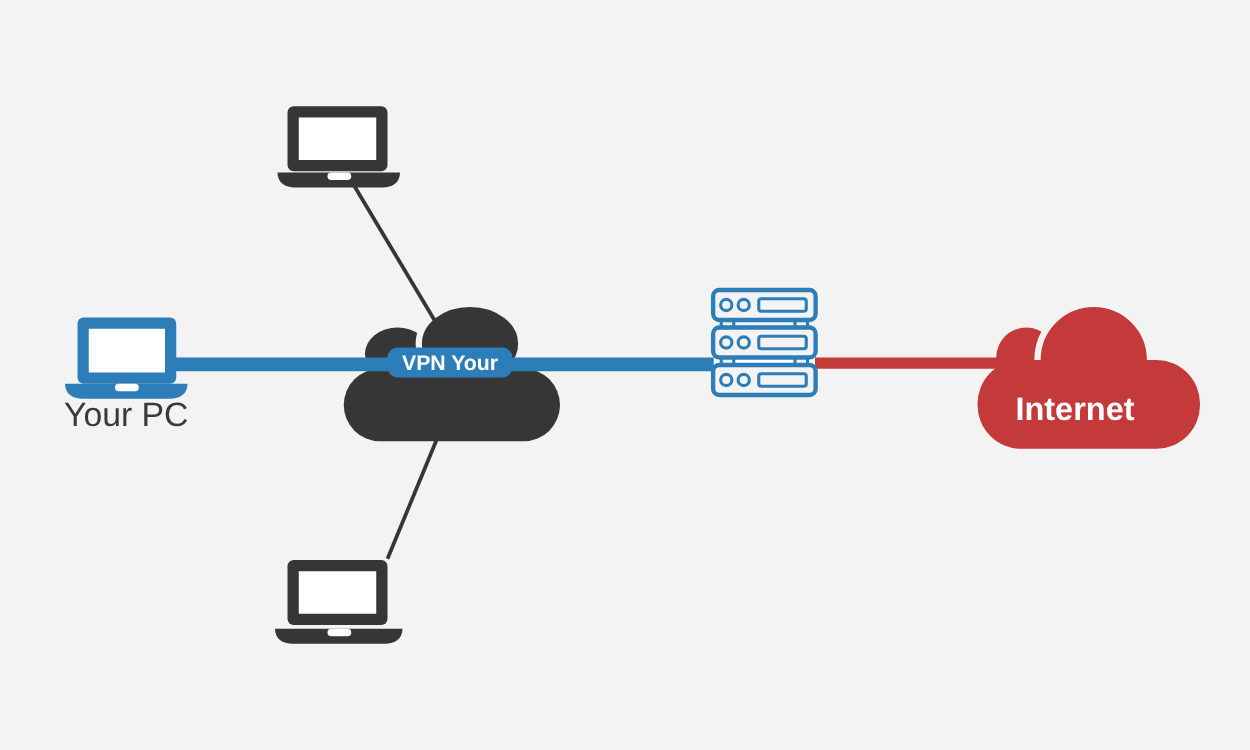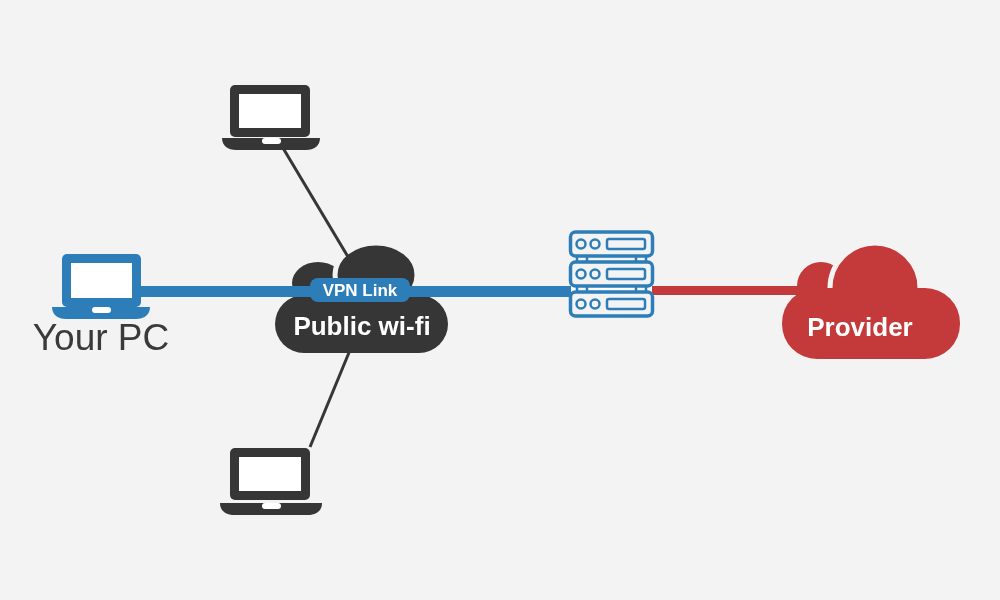--- a/index.html
+++ b/index.html
@@ -13,21 +13,21 @@
   .stage svg { position:absolute; left:0; top:0; }
   .label {
     position:absolute;
     transform:translateX(-50%);
     white-space:nowrap;
     line-height:1.15;
     user-select:none;
   }
   .t-dark  { color:#3a3a3a; font-weight:400; }
   .t-white { color:#ffffff; font-weight:700; }
-  .lbl-your-pc      { left:101px; top:317px; font-size:37px;text-align:center; }
+  .lbl-your-pc      { left:101px; top:317px; font-size:27px;text-align:center; }
   .lbl-vpn-link     { left:360px; top:281px; font-size:17px; }
   .lbl-public-wifi  { left:362px; top:312px; font-size:26px; }
   .lbl-vpn-provider { left:616px; top:317px; font-size:27px; }
   .lbl-internet     { left:860px; top:313px; font-size:26px; }
 
   
   .f-dark  { fill:#363636; }
   .f-blue  { fill:#2d7eb8; }
   .f-red   { fill:#c43a3a; }
   .f-white { fill:#ffffff; }
@@ -111,19 +111,18 @@
     <g>
       <rect class="f-dark" x="230" y="448" width="80" height="52" rx="5"></rect>
       <rect class="f-white" x="239" y="457" width="62" height="34"></rect>
       <path class="f-dark" d="M220,503 H322 C322,511 316,515 308,515 H234 C226,515 220,511 220,503 Z"></path>
       <rect class="f-white" x="262" y="503" width="19" height="6" rx="3"></rect>
     </g>
   </svg>
 
   <div class="label t-dark lbl-your-pc">Your PC</div>
 
-  <div class="label t-white lbl-vpn-link">VPN Link</div>
-
-  <div class="label t-white lbl-public-wifi">Public wi-fi</div>
+  <div class="label t-white lbl-vpn-link">VPN Your</div>
 
 
-  <div class="label t-white lbl-internet">Provider</div>
+
+  <div class="label t-white lbl-internet">Internet</div>
 </div>
 
 </body></html>

